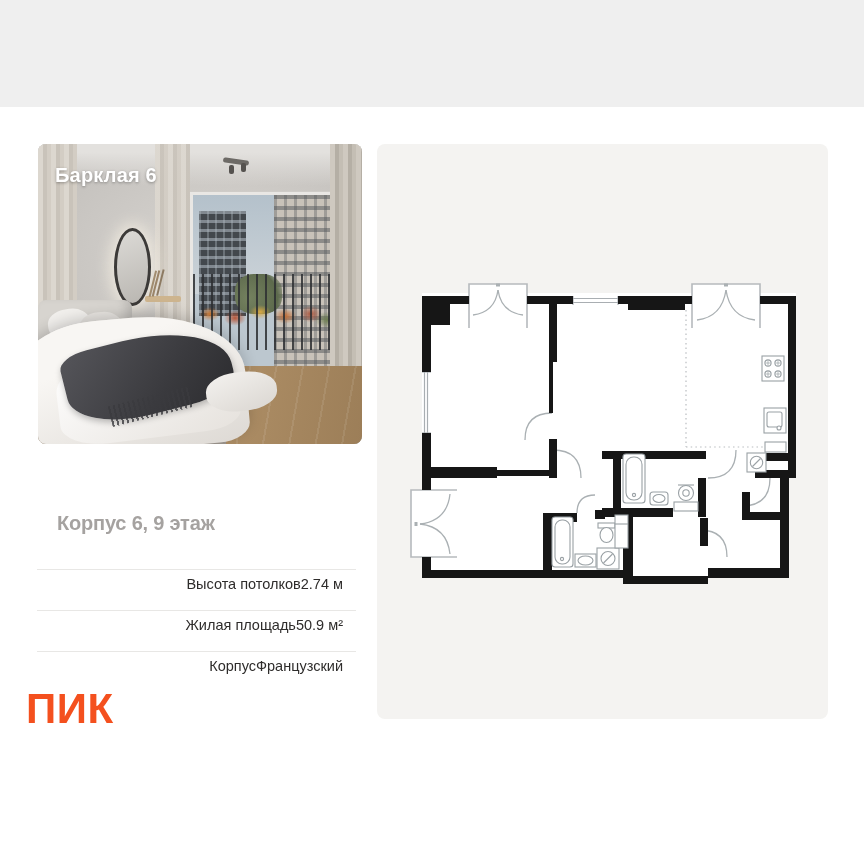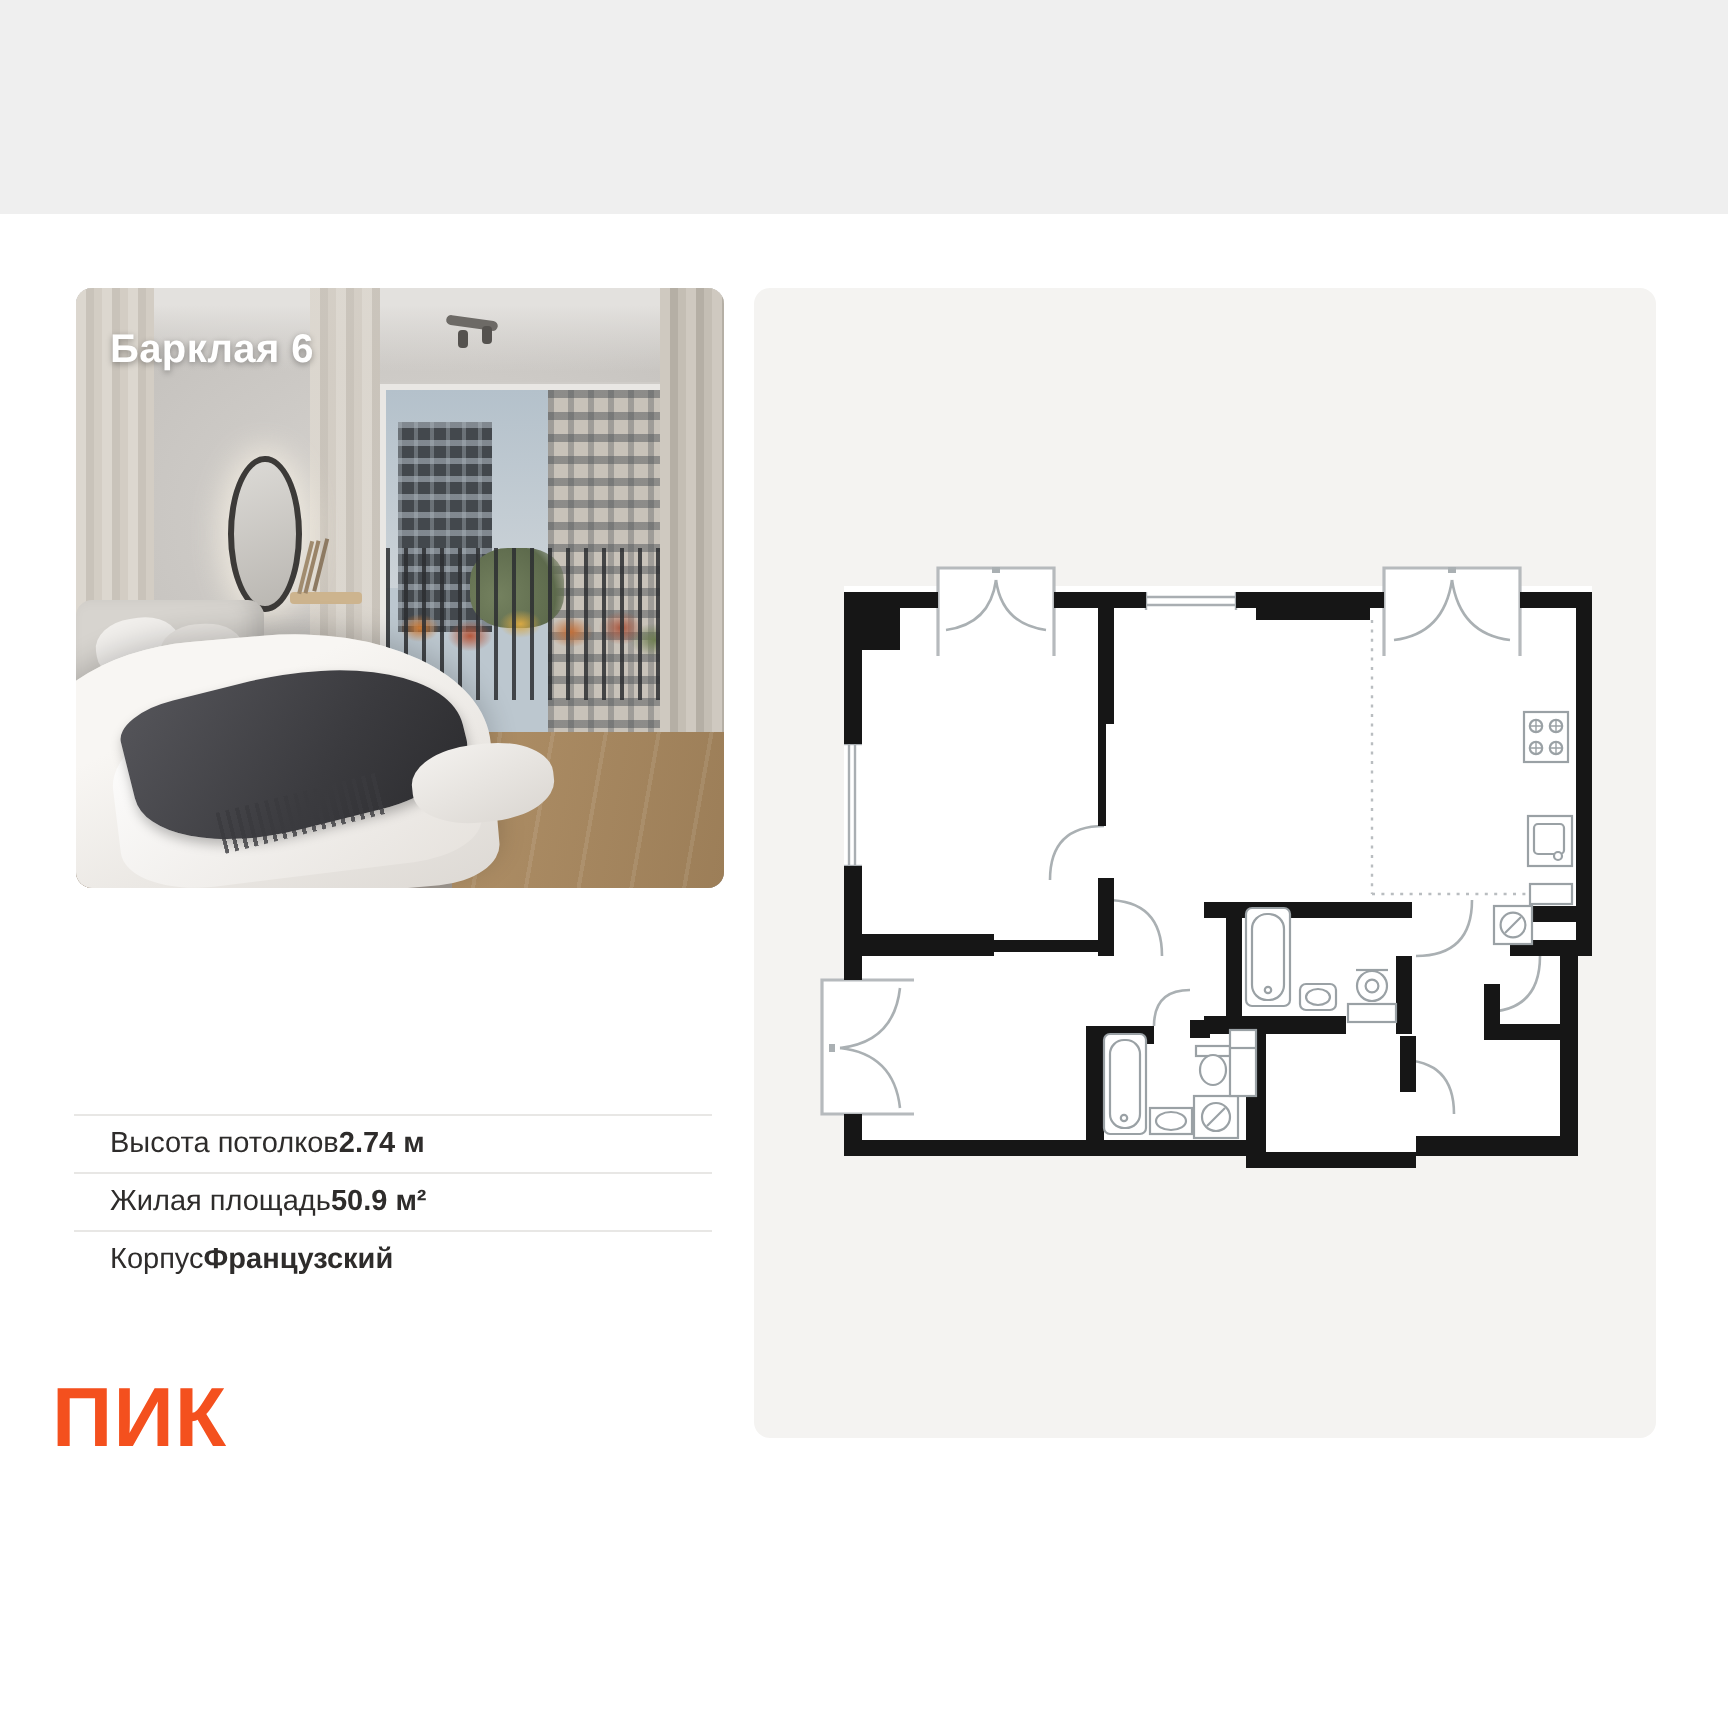--- a/index.html
+++ b/index.html
@@ -78,24 +78,24 @@
     letter-spacing:.2px;text-shadow:0 1px 3px rgba(0,0,0,.35);}
 
   
   .panel{position:absolute;left:377px;top:37px;width:451px;height:575px;background:#f4f3f1;border-radius:8px;}
   .panel svg{position:absolute;left:0;top:0;}
 
   
   .title{position:absolute;left:57px;top:376px;font-size:22px;font-weight:700;color:#2b2928;letter-spacing:-.2px;}
   .subtitle{position:absolute;left:57px;top:405px;font-size:20px;font-weight:700;color:#a5a2a0;letter-spacing:-.2px;}
   .spec-table{position:absolute;left:37px;top:450px;width:319px;}
-  .spec-row{display:flex;justify-content:flex-start;align-items:center;height:28px;
-    border-top:1px solid #e8e7e5;font-size:14.5px;color:#2e2c2b;}
+  .spec-row{display:flex;justify-content:flex-end;align-items:center;height:28px;
+    border-top:1px solid #e8e7e5;font-size:14.5px;color:#2e2c2b;margin-top:12px;}
   .spec-row .lbl{padding-left:18px;}
-  .spec-row .val{padding-right:13px;font-weight:bold;}
+  .spec-row .val{padding-right:13px;}
   .logo{position:absolute;left:26px;top:578px;font-size:42px;font-weight:700;color:#f4501e;letter-spacing:.5px;}
 </style>
 </head>
 <body>
 
 <div class="card">
 
   <div class="photo">
     <div class="ph ph-wall"></div>
     <div class="ph ph-ceiling"></div>
@@ -281,20 +281,21 @@
           <path d="M226.5,419 L235.5,410" fill="none"></path>
         </g>
         <g>
             <rect x="238" y="371" width="13" height="33"></rect>
             <line x1="238" y1="380" x2="251" y2="380"></line>
           </g>
       </g>
     </svg>
   </div>
 
+  <div class="subtitle">Корпус 6, 9 этаж</div>
 
   <div class="spec-table">
     <div class="spec-row">
       <span class="lbl">Высота потолков</span>
       <span class="val">2.74 м</span>
     </div>
     <div class="spec-row">
       <span class="lbl">Жилая площадь</span>
       <span class="val">50.9 м²</span>
     </div>

